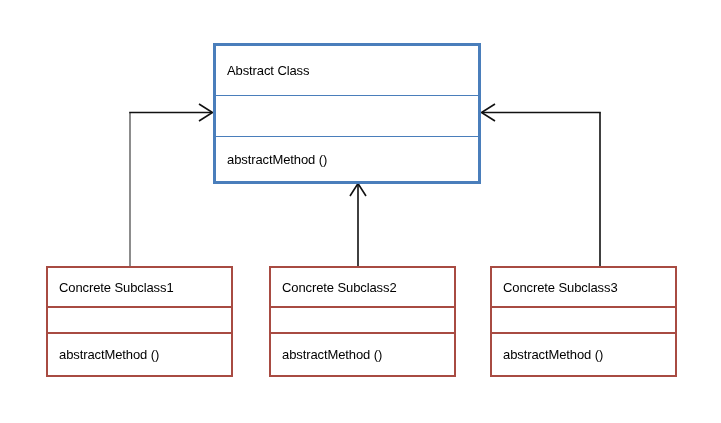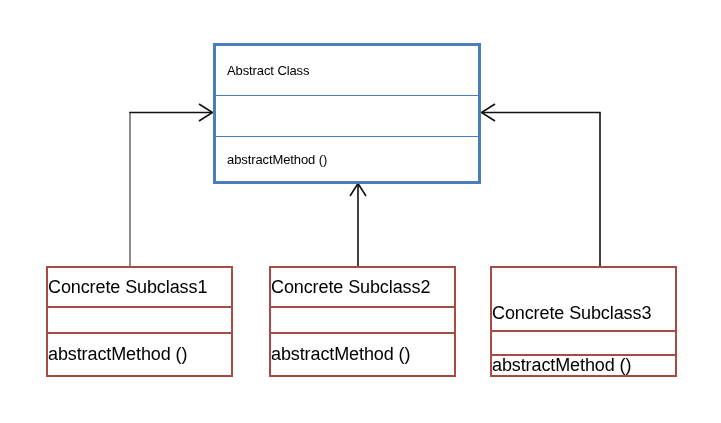--- a/index.html
+++ b/index.html
@@ -54,21 +54,22 @@
   }
 
   
   .uml-class.concrete {
     border: 2px solid #a84b42;
   }
   .uml-class.concrete .compartment + .compartment {
     border-top: 2px solid #a84b42;
   }
   .uml-class.concrete .label {
-    font-size: 18px;
+    font-size: 13px;
+    padding-left: 11px;
   }
 
   
   #connectors {
     position: absolute;
     left: 0;
     top: 0;
     width: 721px;
     height: 423px;
     z-index: 1;
@@ -145,21 +146,21 @@
     </div>
     <div class="compartment" style="height:26px;">
       <span class="label"></span>
     </div>
     <div class="compartment" style="flex:1 1 auto;">
       <span class="label">abstractMethod ()</span>
     </div>
   </div>
 
   <div class="uml-class concrete" style="left:490px; top:266px; width:187px; height:111px;">
-    <div class="compartment" style="height:38px;margin-top:28px;">
+    <div class="compartment" style="height:38px;">
       <span class="label">Concrete Subclass3</span>
     </div>
     <div class="compartment" style="height:26px;">
       <span class="label"></span>
     </div>
     <div class="compartment" style="flex:1 1 auto;">
       <span class="label">abstractMethod ()</span>
     </div>
   </div>
 

